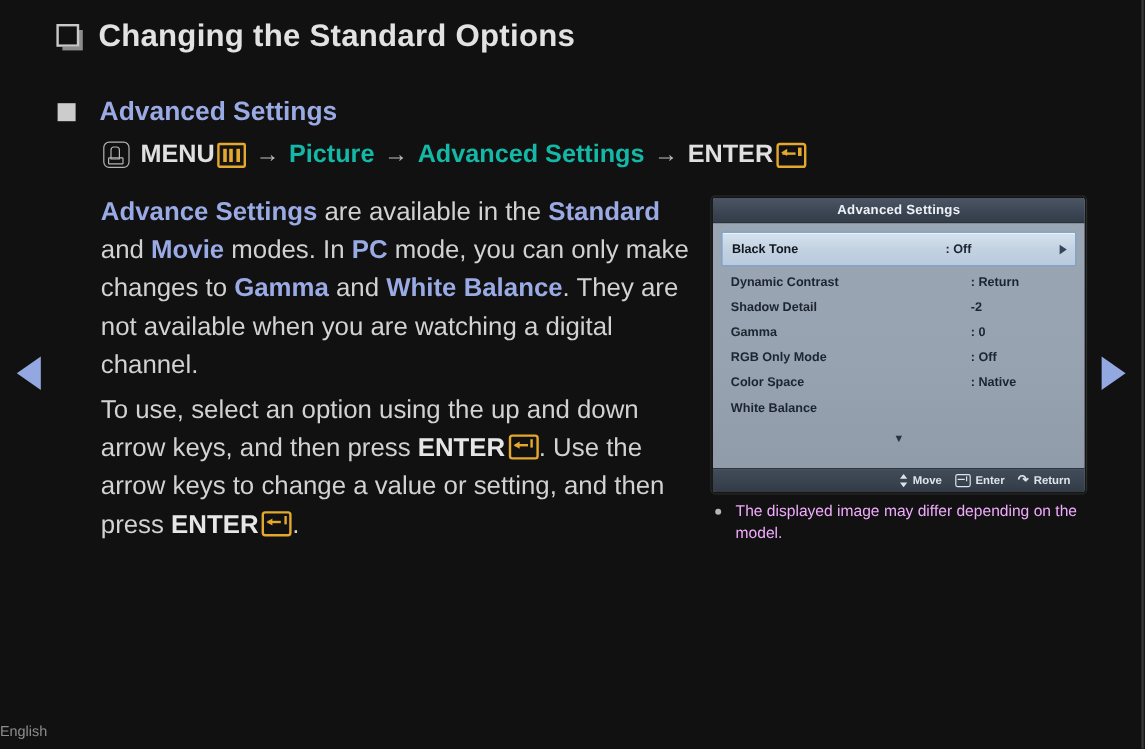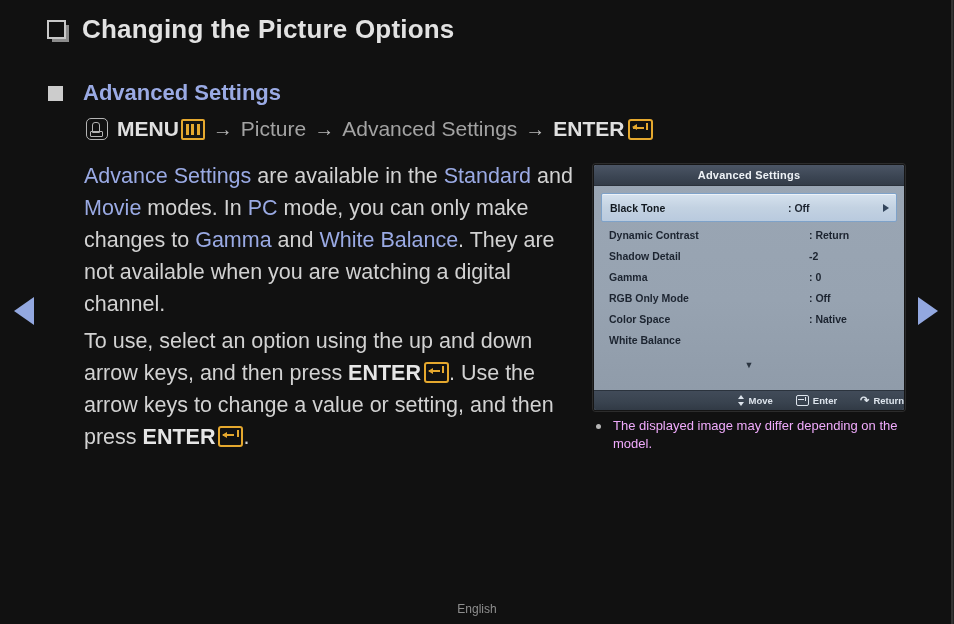--- a/index.html
+++ b/index.html
@@ -90,21 +90,21 @@
 
   
   #menu-path {
     position: absolute;
     left: 86px; top: 117px;
     font-size: 21px;
     display: flex;
     align-items: center;
     white-space: nowrap;
   }
-  #menu-path .blue { color: #a3a3a3; font-weight: normal; }
+  #menu-path .blue { color: #14b8a6; font-weight: bold; }
   #menu-path .white { color: #e0e0e0; font-weight: bold; }
   #menu-path .arrow {
     color: #b9b9b9;
     margin: 0 8px;
     font-weight: normal;
     font-size: 20px;
   }
 
   
   .icon-remote {
@@ -189,21 +189,21 @@
   .para {
     position: absolute;
     left: 84px;
     width: 500px;
     font-size: 21.5px;
     line-height: 32px;
     color: #d2d2d2;
   }
   #para-1 { top: 160px; }
   #para-2 { top: 325px; }
-  .para .b { color: #9aaae4; font-weight: normal; }
+  .para .b { color: #9aaae4; font-weight: bold; }
   .para .k { color: #e6e6e6; font-weight: bold; }
 
   
   #osd-panel {
     position: absolute;
     left: 593px; top: 164px;
     width: 310px; height: 245px;
     border: 1px solid #151515;
     border-radius: 3px;
     background: linear-gradient(to bottom, #9aa6b4 0%, #97a3b1 55%, #8e9aa8 100%);
@@ -268,22 +268,22 @@
   }
   #osd-footer {
     position: absolute;
     left: 0; right: 0; bottom: 0;
     height: 19px;
     background: linear-gradient(to bottom, #414b59 0%, #39434f 60%, #313a45 100%);
     border-top: 1px solid #2b333d;
     display: flex;
     align-items: center;
     justify-content: flex-end;
-    padding-right: 0;
-    gap: 23px;
+    padding-right: 12px;
+    gap: 11px;
   }
   .osd-hint {
     display: flex;
     align-items: center;
     gap: 4px;
     font-size: 9.5px;
     font-weight: bold;
     color: #dde4ec;
   }
   .hint-updown {
@@ -342,36 +342,35 @@
     background: #b6b6b6;
     margin: 7px 12px 0 4px;
     flex: none;
   }
 
   
   #footer-lang {
     position: absolute;
     left: 0; right: 0;
     bottom: 8px;
-    text-align: center;
     font-size: 12px;
     color: #8e8e8e;
   }
 </style>
 </head>
 <body>
 
 <div id="page">
 
   <div class="nav-arrow" id="nav-prev"></div>
   <div class="nav-arrow" id="nav-next"></div>
 
   <div id="title-row">
     <span class="sq-outline"></span>
-    <span id="page-title">Changing the Picture Options</span>
+    <span id="page-title">Changing the Standard Options</span>
   </div>
 
   <div id="section-row">
     <span class="sq-filled"></span>
     <span id="section-title">Advanced Settings</span>
   </div>
 
   <div id="menu-path">
     <span class="icon-remote"></span>
     <span class="white">MENU</span>

